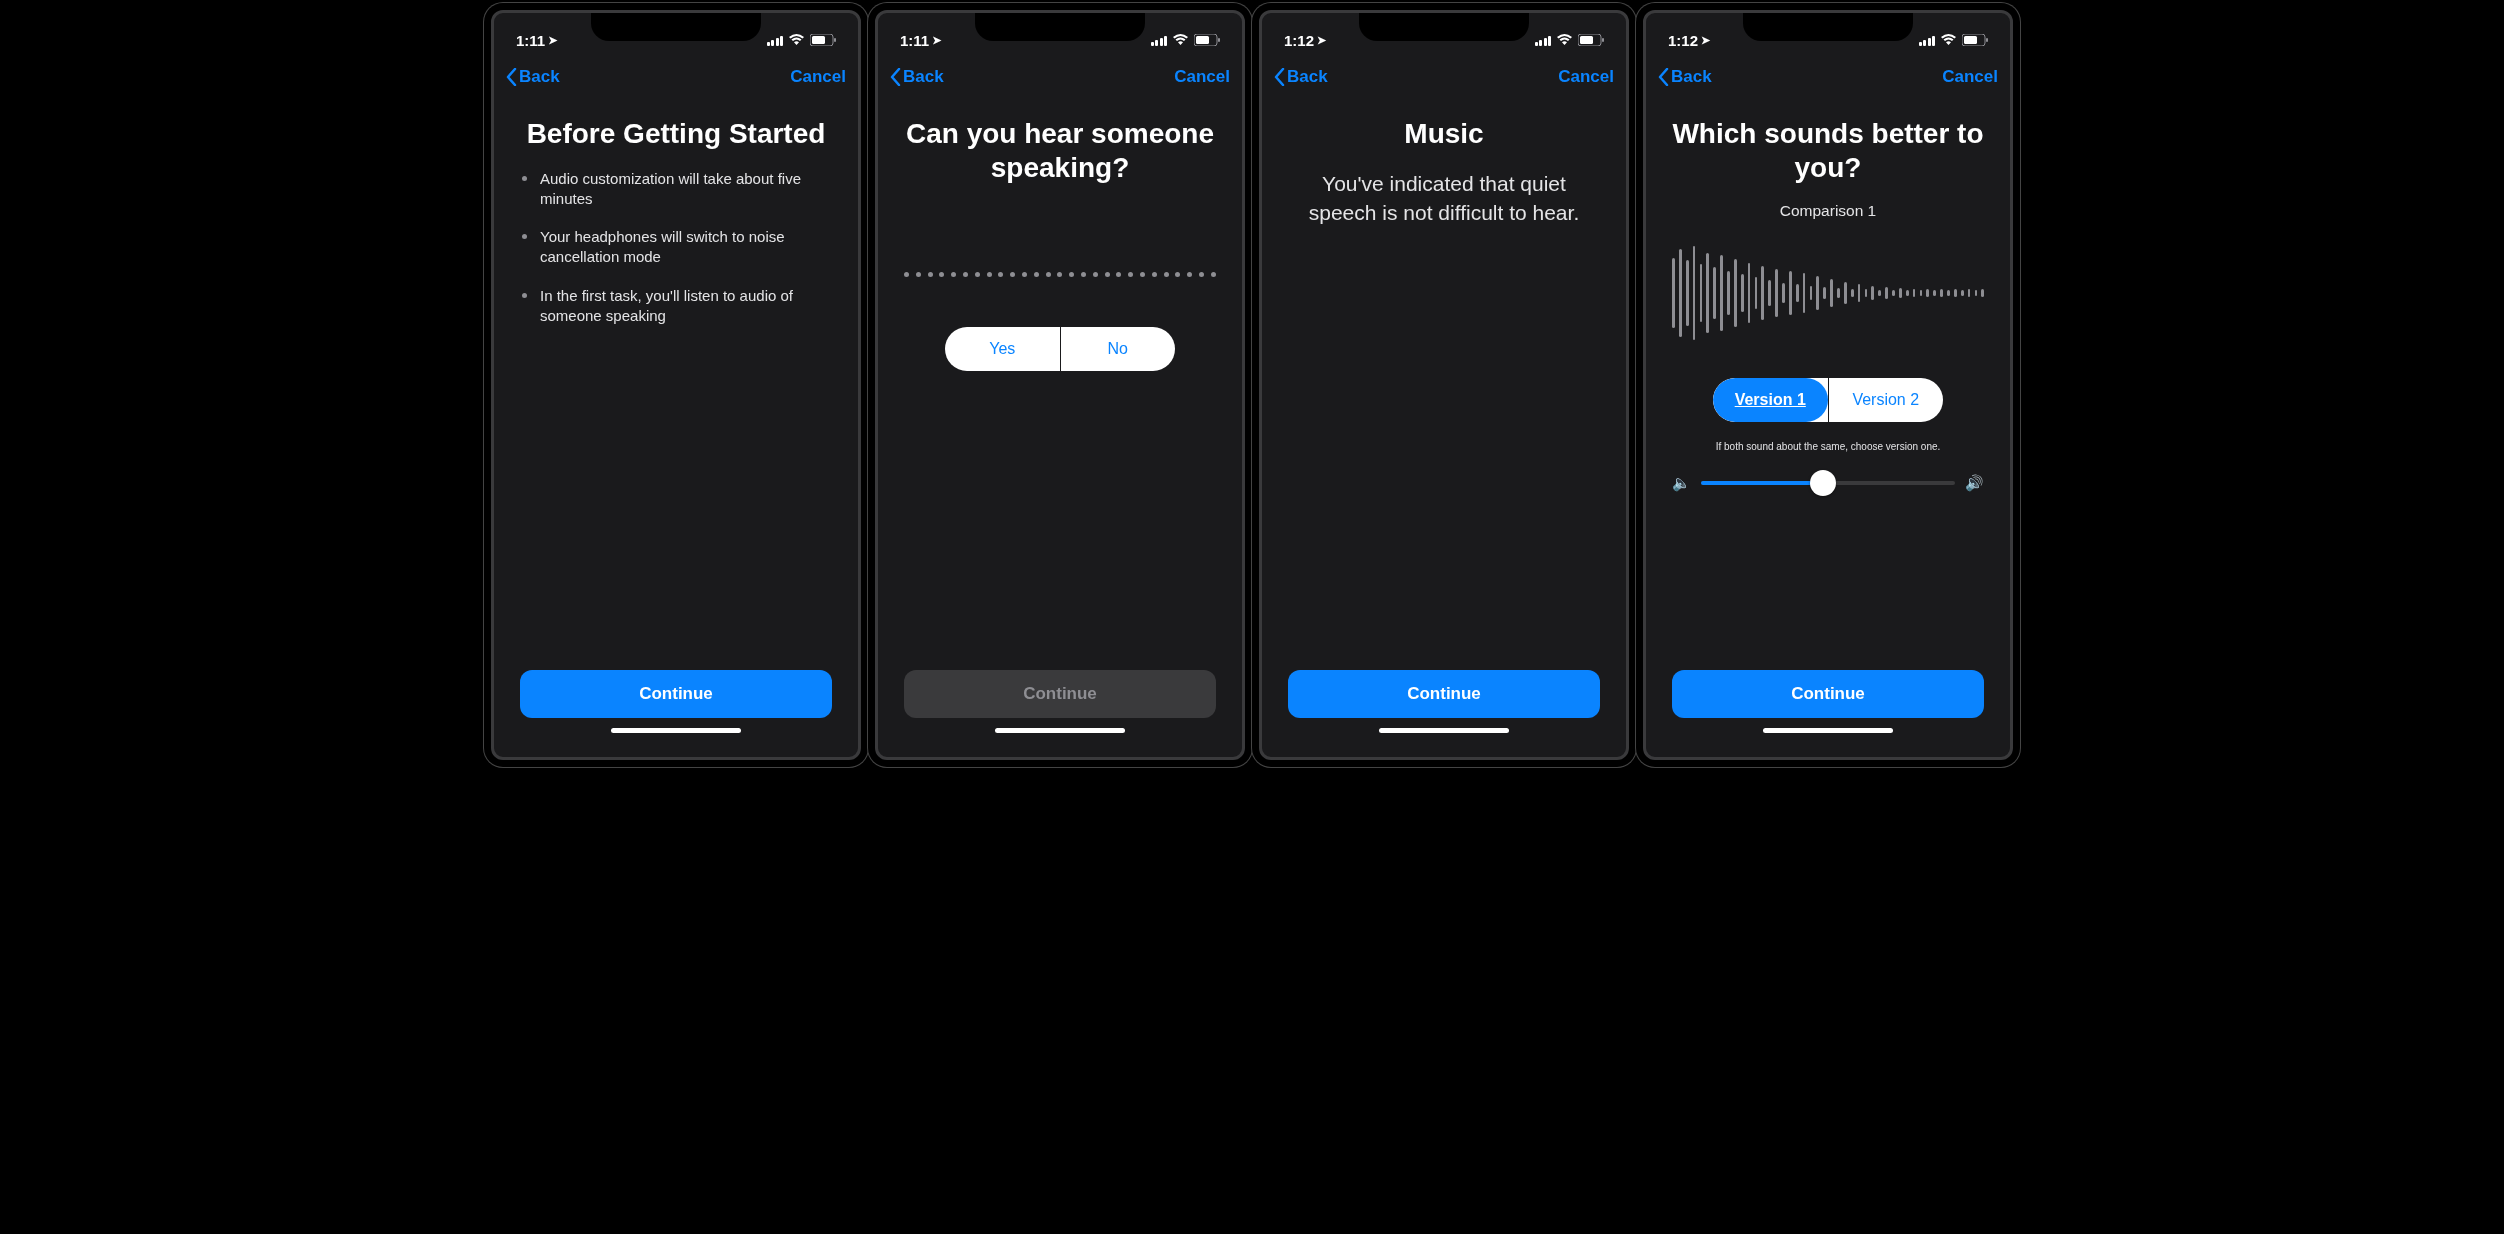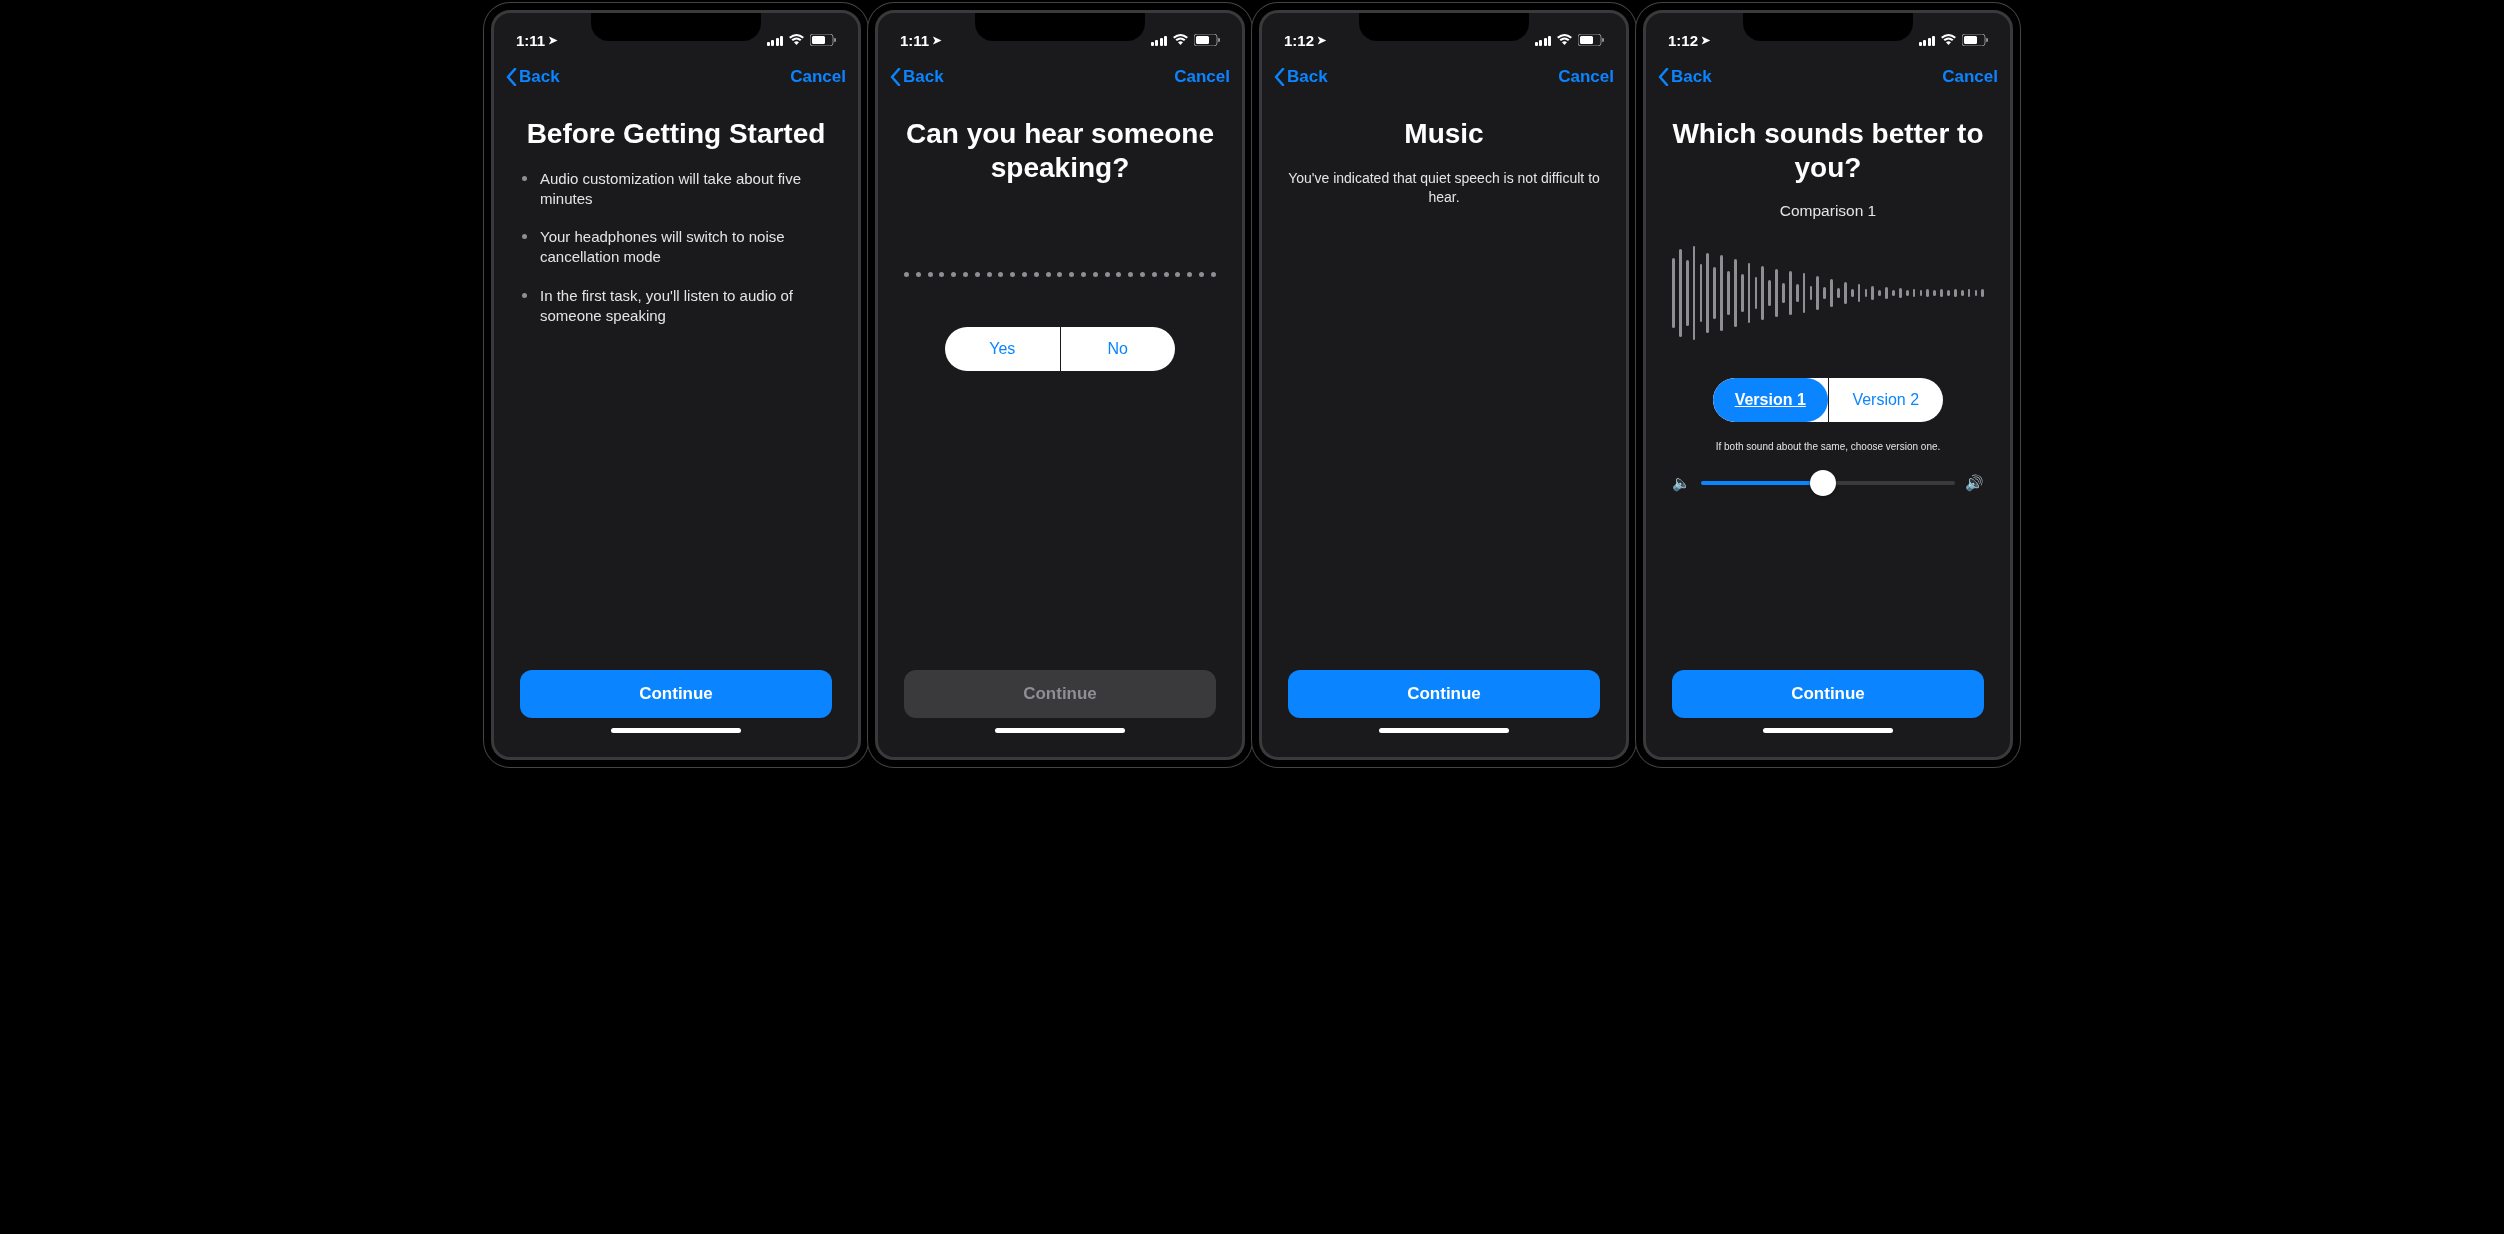--- a/index.html
+++ b/index.html
@@ -9,21 +9,21 @@
     display: flex;
     justify-content: center;
     gap: 14px;
     padding: 10px;
     min-height: 100vh;
   }
   .phone {
     width: 370px;
     height: 750px;
     background: #1a1a1c;
-    border-radius: 19px;
+    border-radius: 12px;
     border: 3px solid #3a3a3c;
     box-shadow: 0 0 0 7px #000, 0 0 0 8px #444;
     position: relative;
     overflow: hidden;
     display: flex;
     flex-direction: column;
   }
   .notch {
     position: absolute;
     top: 0; left: 50%;
@@ -103,21 +103,21 @@
   .bullets li::before {
     content: "";
     position: absolute;
     left: 2px; top: 7px;
     width: 5px; height: 5px;
     background: #8e8e93;
     border-radius: 50%;
   }
   .body-text {
     color: #e4e4e6;
-    font-size: 14px;
+    font-size: 21px;
     text-align: center;
     line-height: 1.4;
   }
   .body-text p { margin-bottom: 16px; }
   .dots-row {
     margin: 70px 0 50px;
     display: flex;
     justify-content: space-between;
   }
   .dots-row span {

